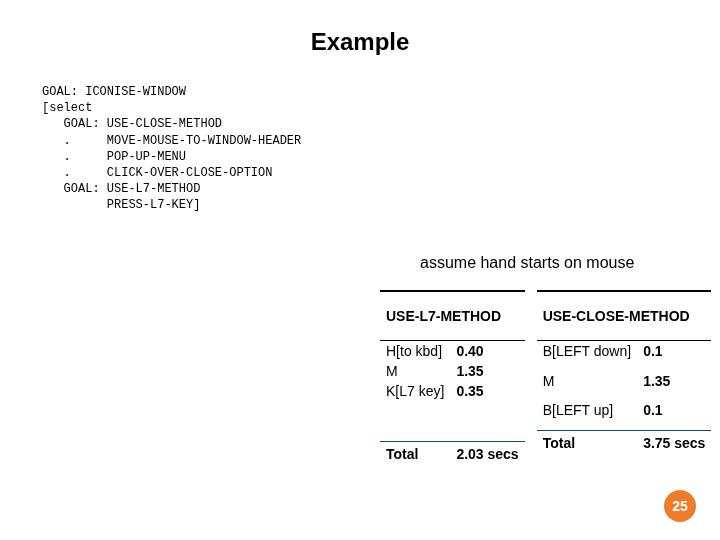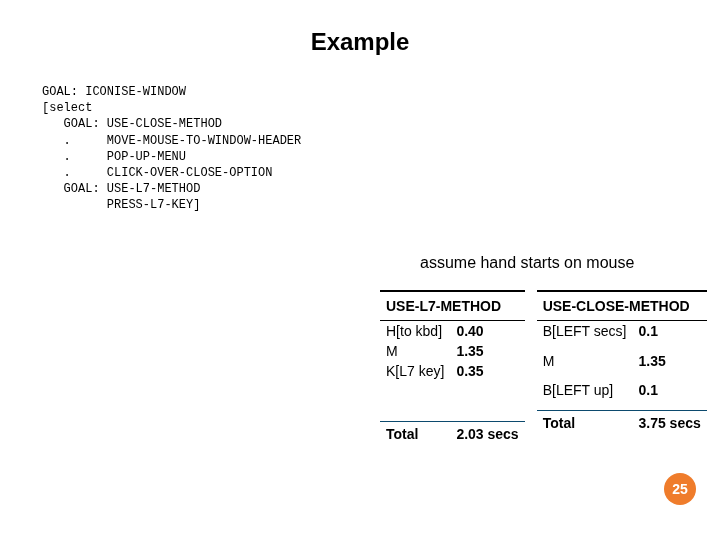--- a/index.html
+++ b/index.html
@@ -48,21 +48,21 @@
   }
   table {
     border-collapse: collapse;
     font-size: 14px;
   }
   th {
     text-align: left;
     font-weight: bold;
     border-top: 2px solid #000;
     border-bottom: 1px solid #000;
-    padding: 6px 6px;
+    padding: 16px 6px;
   }
   td {
     padding: 2px 6px;
     vertical-align: top;
     margin-top: 20px;
   }
   td.lbl {
     white-space: nowrap;
   }
   td.val {
@@ -71,21 +71,21 @@
     font-weight: bold;
   }
   tr.total td {
     border-top: 1px solid #0c4a6e;
     font-weight: bold;
     padding-top: 4px;
   }
   .page-num {
     position: absolute;
     right: 24px;
-    bottom: 35px;
+    bottom: 18px;
     width: 32px;
     height: 32px;
     border-radius: 50%;
     background: #ef7c2b;
     color: #fff;
     font-size: 14px;
     font-weight: bold;
     display: flex;
     align-items: center;
     justify-content: center;
@@ -147,21 +147,21 @@
     </table>
 
     <table>
       <thead>
         <tr>
             <th colspan="2">USE-CLOSE-METHOD</th>
           </tr>
       </thead>
       <tbody>
         <tr>
-          <td class="lbl">B[LEFT secs]</td>
+          <td class="lbl">B[LEFT down]</td>
           <td class="val">0.1</td>
         </tr>
         <tr>
           <td class="lbl">M</td>
           <td class="val">1.35</td>
         </tr>
         <tr>
           <td class="lbl">B[LEFT up]</td>
           <td class="val">0.1</td>
         </tr>

